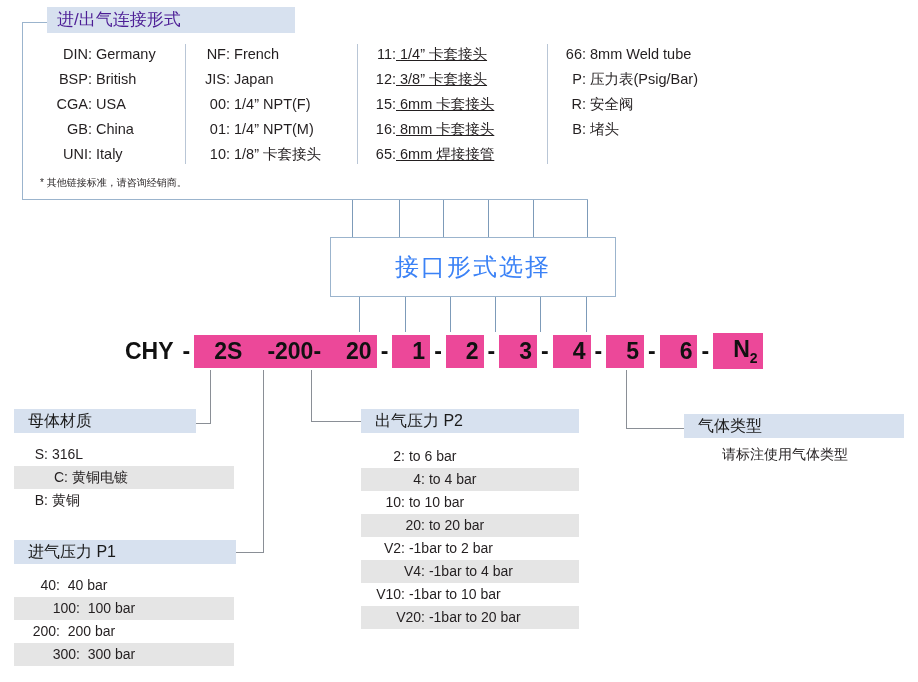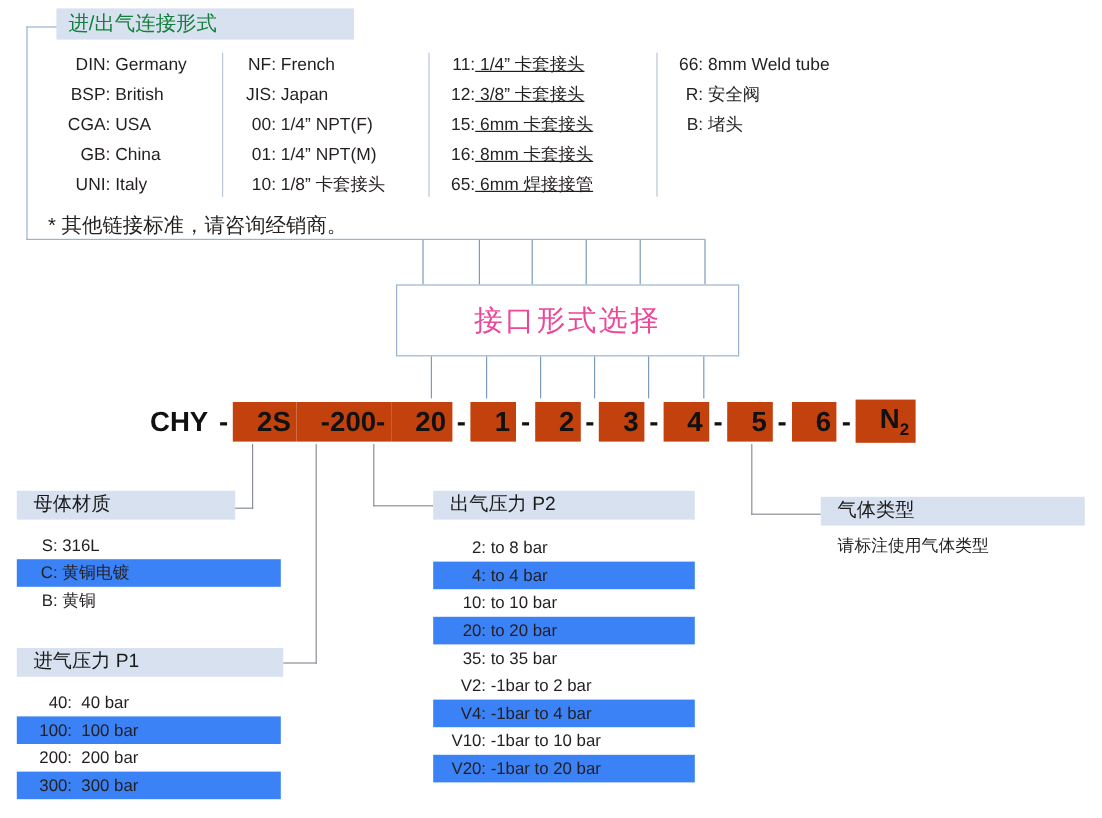--- a/index.html
+++ b/index.html
@@ -34,59 +34,59 @@
     border-bottom:1px solid #9bb4cd;
     box-sizing:border-box;
   }
   #top-box-tick{left:22px;top:22px;width:26px;height:1px;background:#9bb4cd;position:absolute;}
   #conn-hdr{
     left:47px;top:7px;width:248px;height:26px;
     background:#d7e1ef;
   }
   #conn-hdr span{
     display:block;font-size:17px;line-height:26px;padding-left:10px;
-    color:#15803d;white-space:nowrap;
+    color:#4c1d95;white-space:nowrap;
   }
   .codecol{position:absolute;top:42px;}
   .codecol .r{
     font-size:14.5px;line-height:25px;white-space:nowrap;color:#231f20;
   }
   .codecol .k{display:inline-block;text-align:right;}
   .divider{position:absolute;top:44px;width:1px;height:120px;background:#b9c6d6;}
   #note{
     position:absolute;left:40px;top:176px;
-    font-size:17px;color:#231f20;white-space:nowrap;
+    font-size:10px;color:#231f20;white-space:nowrap;
   }
 
   
   #center-box{
     left:330px;top:237px;width:286px;height:60px;
     border:1px solid #9bb4cd;background:#fff;box-sizing:border-box;
     display:flex;align-items:center;justify-content:center;
   }
-  #center-box span{font-size:24px;color:#ec4899;letter-spacing:2px;}
+  #center-box span{font-size:24px;color:#3b82f6;letter-spacing:2px;}
 
   
   #codeline{
     position:absolute;left:120px;top:334px;height:34px;
     font-size:23px;font-weight:bold;color:#111;
     display:flex;align-items:center;white-space:nowrap;
   }
   #codeline .seg{padding:3px 5px;display:inline-block;}
-  #codeline .hl{background:#c2410c;padding-left:20px;}
+  #codeline .hl{background:#ec4899;padding-left:20px;}
   #codeline .dash{padding:0 4px;color:#111;}
   #codeline sub{font-size:14px;font-weight:bold;}
 
   
   .sect-rows{position:absolute;}
   .sect-rows .row{
     font-size:14px;line-height:23px;height:23px;white-space:nowrap;color:#231f20;
     box-sizing:border-box;
   }
-  .sect-rows .row.z{background:#3b82f6;}
+  .sect-rows .row.z{background:#e5e5e5;padding-left:20px;}
   .sect-rows .row .k{display:inline-block;text-align:right;}
   .sect-rows .row .v{display:inline-block;}
 </style>
 </head>
 <body>
 
 <div class="root">
 
   <div class="abs" id="top-box"></div>
   <div id="top-box-tick"></div>
@@ -118,20 +118,21 @@
   <div class="codecol" style="left:372px;width:168px;text-decoration:underline;">
     <div class="r"><span class="k" style="width:24px">11:</span>&nbsp;<span>1/4”  卡套接头</span></div>
     <div class="r"><span class="k" style="width:24px">12:</span>&nbsp;<span>3/8”  卡套接头</span></div>
     <div class="r"><span class="k" style="width:24px">15:</span>&nbsp;<span>6mm 卡套接头</span></div>
     <div class="r"><span class="k" style="width:24px">16:</span>&nbsp;<span>8mm 卡套接头</span></div>
     <div class="r"><span class="k" style="width:24px">65:</span>&nbsp;<span>6mm 焊接接管</span></div>
   </div>
 
   <div class="codecol" style="left:562px;width:180px;">
     <div class="r"><span class="k" style="width:24px">66:</span>&nbsp;<span>8mm Weld tube</span></div>
+    <div class="r"><span class="k" style="width:24px">P:</span>&nbsp;<span>压力表(Psig/Bar)</span></div>
     <div class="r"><span class="k" style="width:24px">R:</span>&nbsp;<span>安全阀</span></div>
     <div class="r"><span class="k" style="width:24px">B:</span>&nbsp;<span>堵头</span></div>
   </div>
 
   <div id="note">* 其他链接标准，请咨询经销商。</div>
 
   <div class="line-v" style="left:352px;top:200px;height:38px;"></div>
   <div class="line-v" style="left:399px;top:200px;height:38px;"></div>
   <div class="line-v" style="left:443px;top:200px;height:38px;"></div>
   <div class="line-v" style="left:488px;top:200px;height:38px;"></div>
@@ -193,27 +194,26 @@
   <div class="abs hdr" style="left:14px;top:540px;width:222px;">进气压力 P1</div>
   <div class="sect-rows" style="left:14px;top:574px;width:220px;">
     <div class="row"><span class="k" style="width:46px">40:</span>&nbsp;&nbsp;<span class="v">40 bar</span></div>
     <div class="row z"><span class="k" style="width:46px">100:</span>&nbsp;&nbsp;<span class="v">100 bar</span></div>
     <div class="row"><span class="k" style="width:46px">200:</span>&nbsp;&nbsp;<span class="v">200 bar</span></div>
     <div class="row z"><span class="k" style="width:46px">300:</span>&nbsp;&nbsp;<span class="v">300 bar</span></div>
   </div>
 
   <div class="abs hdr" style="left:361px;top:409px;width:218px;">出气压力 P2</div>
   <div class="sect-rows" style="left:361px;top:445px;width:218px;">
-    <div class="row"><span class="k" style="width:44px">2:</span>&nbsp;<span class="v">to 8 bar</span></div>
+    <div class="row"><span class="k" style="width:44px">2:</span>&nbsp;<span class="v">to 6 bar</span></div>
     <div class="row z"><span class="k" style="width:44px">4:</span>&nbsp;<span class="v">to 4 bar</span></div>
     <div class="row"><span class="k" style="width:44px">10:</span>&nbsp;<span class="v">to 10 bar</span></div>
     <div class="row z"><span class="k" style="width:44px">20:</span>&nbsp;<span class="v">to 20 bar</span></div>
-    <div class="row"><span class="k" style="width:44px">35:</span>&nbsp;<span class="v">to 35 bar</span></div>
     <div class="row"><span class="k" style="width:44px">V2:</span>&nbsp;<span class="v">-1bar to 2 bar</span></div>
     <div class="row z"><span class="k" style="width:44px">V4:</span>&nbsp;<span class="v">-1bar to 4 bar</span></div>
     <div class="row"><span class="k" style="width:44px">V10:</span>&nbsp;<span class="v">-1bar to 10 bar</span></div>
     <div class="row z"><span class="k" style="width:44px">V20:</span>&nbsp;<span class="v">-1bar to 20 bar</span></div>
   </div>
 
   <div class="abs hdr" style="left:684px;top:414px;width:220px;">气体类型</div>
-  <div class="abs" style="left:698px;top:446px;font-size:14px;white-space:nowrap;">请标注使用气体类型</div>
+  <div class="abs" style="left:722px;top:446px;font-size:14px;white-space:nowrap;">请标注使用气体类型</div>
 
 </div>
 
 </body></html>

